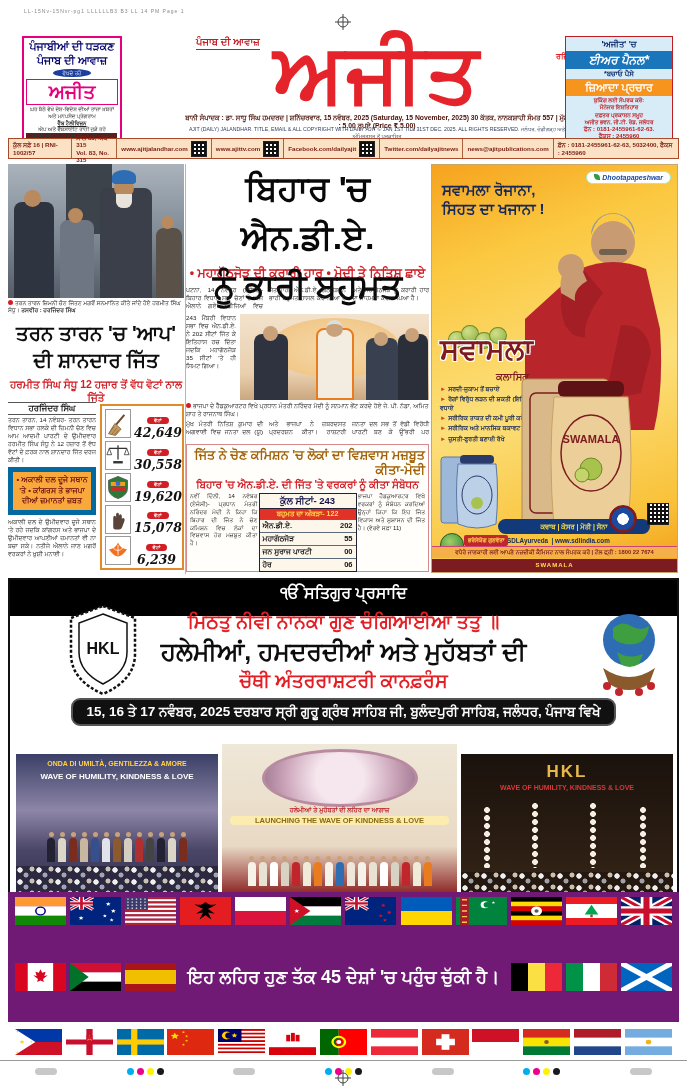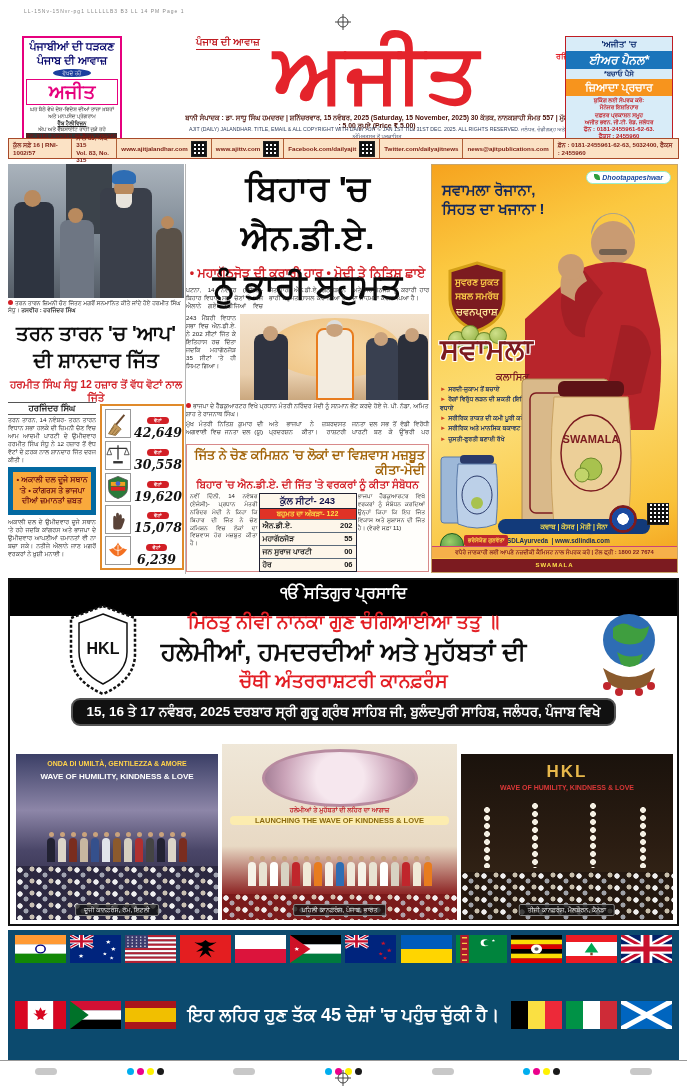--- a/index.html
+++ b/index.html
@@ -139,21 +139,21 @@
   .figrow{position:absolute;width:100%;text-align:center;}
   .figrow span{display:inline-block;width:8px;height:24px;border-radius:4px 4px 0 0;margin:0 1.5px;vertical-align:bottom;position:relative;}
   .figrow span::before{content:"";position:absolute;top:-6px;left:1.5px;width:5px;height:5px;border-radius:50%;background:#c9a27c;}
   .crowdband{position:absolute;left:0;bottom:0;width:100%;
       background-image:radial-gradient(circle at 4px 4px,rgba(250,250,250,.95) 2.4px,transparent 3px),
                        radial-gradient(circle at 10px 9px,rgba(190,195,205,.8) 2.2px,transparent 2.8px),
                        radial-gradient(circle at 16px 3px,rgba(230,220,200,.85) 2.2px,transparent 2.8px);
       background-size:19px 12px;}
   .pillar{position:absolute;width:9px;background-image:radial-gradient(circle at 4px 4px,#f4efe2 2.6px,transparent 3.2px);background-size:9px 8px;}
   
-  .flags{left:8px;top:930px;width:671px;height:130px;background:#0c4a6e;box-sizing:border-box;padding:5px 7px;
+  .flags{left:8px;top:892px;width:671px;height:130px;background:#701a75;box-sizing:border-box;padding:5px 7px;
          display:flex;flex-direction:column;justify-content:space-between;gap:38px;}
   .frow{display:flex;justify-content:space-between;align-items:center;}
   .flag{height:28px;overflow:hidden;flex:none;}
   .frow.r34 .flag{height:26px;}
   .flag svg{width:100%;height:100%;display:block;}
   .fl-cap{color:#fff;font-size:18px;font-weight:900;white-space:nowrap;padding:0 8px;}
   
   .bstrip{left:0;top:1060px;width:687px;height:29px;background:#fff;border-top:1px solid #999;}
   .cmyk{position:absolute;top:7px;left:0;width:100%;display:flex;justify-content:space-around;align-items:center;}
   .cmyk .dotset{display:flex;gap:3px;}
@@ -364,28 +364,20 @@
     <div class="ad-man">
       <svg viewBox="0 0 150 225">
         <circle cx="88" cy="38" r="22" fill="#c99b72"></circle>
         <path d="M66,30 a22,22 0 0 1 44,0 l-4,-10 a20,20 0 0 0 -36,0 Z" fill="#9a9a9a"></path>
         <rect x="74" y="44" width="28" height="6" rx="3" fill="#3a3a3a" opacity="0.6"></rect>
         <path d="M55,64 q33,-14 66,0 l14,60 q4,60 -6,101 h-140 q-2,-60 10,-110 Z" fill="#b8252b"></path>
         <path d="M40,120 q-14,-40 18,-56 l20,24 q-20,26 -18,44 q-12,2 -20,-12 Z" fill="#a31f25"></path>
         <path d="M36,88 q-4,-26 18,-30 l8,18 q-14,8 -12,20 Z" fill="#c99b72"></path>
         <circle cx="46" cy="62" r="13" fill="#c99b72"></circle>
         <path d="M96,120 q26,-2 30,28 l-10,40 q-22,6 -34,-4 Z" fill="#a31f25"></path>
-      </svg>
-    </div>
-    <div class="shield">
-      <svg viewBox="0 0 62 72">
-        <path d="M31,2 L58,10 V38 Q58,60 31,70 Q4,60 4,38 V10 Z" fill="#7c1b20" stroke="#d4a017" stroke-width="3"></path>
-        <text x="31" y="24" text-anchor="middle" font-size="9" fill="#ffd24a" font-weight="bold" id="sh1">ਸੁਵਰਣ ਯੁਕਤ</text>
-        <text x="31" y="38" text-anchor="middle" font-size="9" fill="#ffd24a" font-weight="bold" id="sh2">ਸਬਲ ਸਮਰੱਥ</text>
-        <text x="31" y="54" text-anchor="middle" font-size="10" fill="#ffe89a" font-weight="bold" id="sh3">ਚਵਨਪ੍ਰਾਸ਼</text>
       </svg>
     </div>
     <div class="amla">
       <i style="left:0;top:6px;"></i>
         <i style="left:13px;top:0;"></i>
         <i style="left:27px;top:7px;"></i>
         <i style="left:41px;top:2px;"></i>
     </div>
     <div class="ad-prod">ਸਵਾਮਲਾ</div>
     <div class="ad-var">ਕਲਾਸਿਕ</div>

